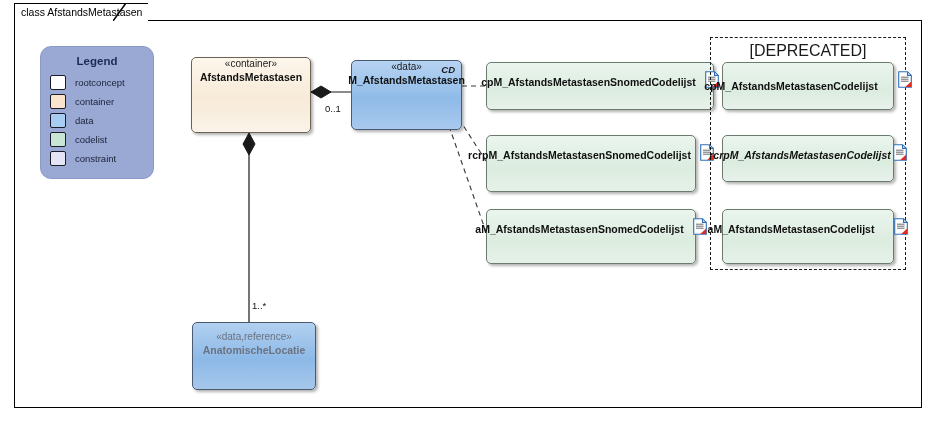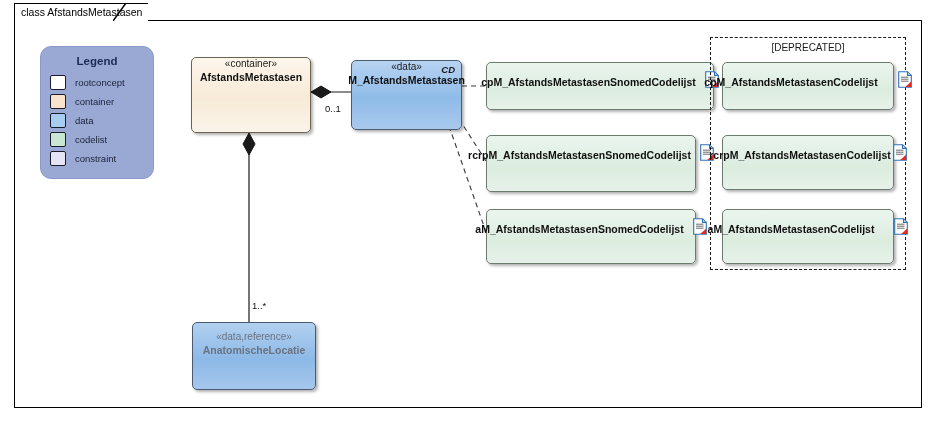--- a/index.html
+++ b/index.html
@@ -206,21 +206,21 @@
     border: 1.5px dashed #1a1a1a;
     box-sizing: border-box;
     background: transparent;
   }
   .deprecated-title {
     position: absolute;
     left: 710px;
     top: 42px;
     width: 196px;
     text-align: center;
-    font-size: 10px;
+    font-size: 16px;
     color: #1a1a1a;
   }
 
   
   .mult {
     position: absolute;
     font-size: 9.5px;
     color: #111111;
     white-space: nowrap;
   }
@@ -351,36 +351,36 @@
           <polygon points="7.2,16 13.2,16 13.2,10.4" fill="#e02b20"></polygon>
         </svg>
       </span>
     </div>
   </div>
 
   <div class="deprecated-group"></div>
   <div class="deprecated-title">[DEPRECATED]</div>
 
   <div class="uml-box box-codelist" style="left:722px; top:62px; width:172px; height:48px;">
-    <div class="codelist-row" style="gap:20px; padding:0 6px;">
+    <div class="codelist-row" style="gap:20px; padding:0 6px;align-items:flex-end;">
       <span class="codelist-label">cpM_AfstandsMetastasenCodelijst</span>
       <span class="doc-icon">
         <svg width="14" height="17" viewBox="0 0 14 17">
           <path d="M0.7 0.7 H9.5 L13.3 4.4 V16.3 H0.7 Z" fill="#ffffff" stroke="#2f6fb5" stroke-width="1.1"></path>
           <path d="M9.5 0.7 V4.4 H13.3" fill="none" stroke="#2f6fb5" stroke-width="1.1"></path>
           <line x1="3" y1="6.2" x2="10.5" y2="6.2" stroke="#5a5a5a" stroke-width="0.9"></line>
           <line x1="3" y1="8.2" x2="10.5" y2="8.2" stroke="#5a5a5a" stroke-width="0.9"></line>
           <line x1="3" y1="10.2" x2="10.5" y2="10.2" stroke="#5a5a5a" stroke-width="0.9"></line>
           <polygon points="7.2,16 13.2,16 13.2,10.4" fill="#e02b20"></polygon>
         </svg>
       </span>
     </div>
   </div>
 
-  <div class="uml-box box-codelist" style="left:722px; top:135px; width:172px; height:55px;">
+  <div class="uml-box box-codelist" style="left:722px; top:135px; width:172px; height:47px;font-style:italic;">
     <div class="codelist-row" style="gap:2px; padding:0 5px;">
       <span class="codelist-label">rcrpM_AfstandsMetastasenCodelijst</span>
       <span class="doc-icon">
         <svg width="14" height="17" viewBox="0 0 14 17">
           <path d="M0.7 0.7 H9.5 L13.3 4.4 V16.3 H0.7 Z" fill="#ffffff" stroke="#2f6fb5" stroke-width="1.1"></path>
           <path d="M9.5 0.7 V4.4 H13.3" fill="none" stroke="#2f6fb5" stroke-width="1.1"></path>
           <line x1="3" y1="6.2" x2="10.5" y2="6.2" stroke="#5a5a5a" stroke-width="0.9"></line>
           <line x1="3" y1="8.2" x2="10.5" y2="8.2" stroke="#5a5a5a" stroke-width="0.9"></line>
           <line x1="3" y1="10.2" x2="10.5" y2="10.2" stroke="#5a5a5a" stroke-width="0.9"></line>
           <polygon points="7.2,16 13.2,16 13.2,10.4" fill="#e02b20"></polygon>

